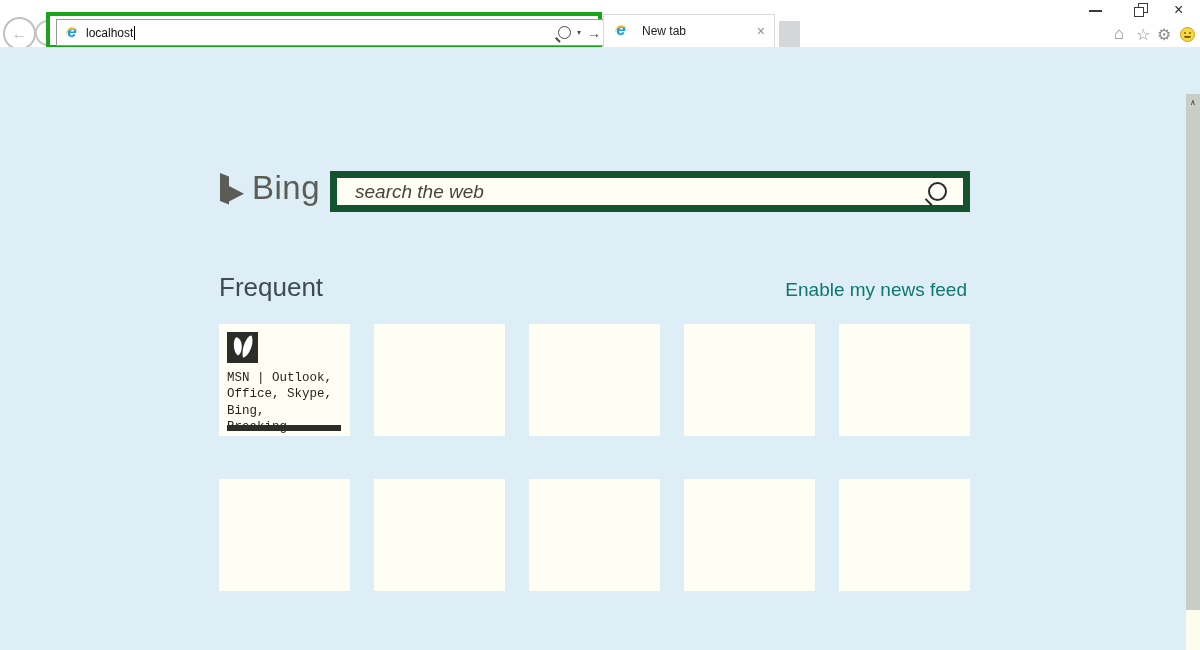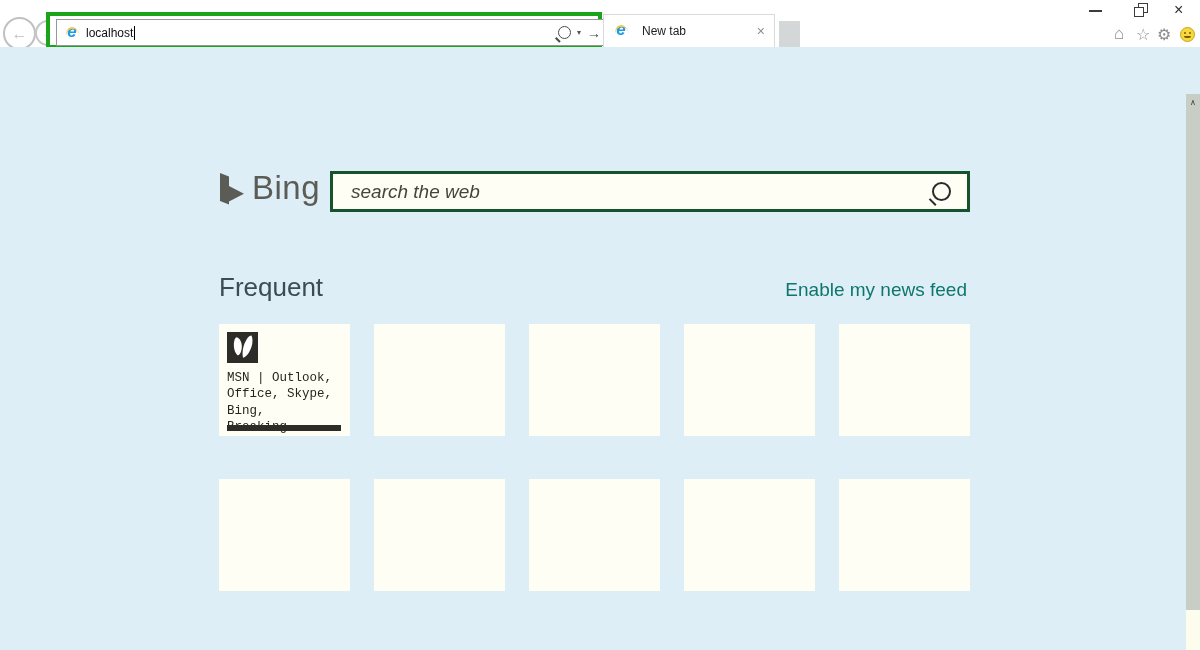--- a/index.html
+++ b/index.html
@@ -48,21 +48,21 @@
     background:#f7d93f;border:1px solid #c9a40c;position:absolute;}
   #smiley-icon::before{content:"";position:absolute;left:3px;top:4px;width:2px;height:2px;
     background:#7a5c00;box-shadow:5px 0 0 #7a5c00;border-radius:50%;}
   #smiley-icon::after{content:"";position:absolute;left:3px;top:8px;width:7px;height:2px;
     background:#7a5c00;border-radius:0 0 2px 2px;}
   
   #content{position:absolute;left:0;top:47px;width:1200px;height:603px;background:#ddeef6;}
   #bing-logo{position:absolute;left:213px;top:124px;width:34px;height:36px;}
   #bing-text{position:absolute;left:252px;top:122px;font-size:33px;color:#5c5c56;letter-spacing:0.5px;}
   #search-box{position:absolute;left:330px;top:124px;width:640px;height:41px;background:#fffef5;
-    border:3px solid #14532d;box-sizing:border-box;display:flex;align-items:center;padding:0 16px 0 18px;}
+    border:7px solid #14532d;box-sizing:border-box;display:flex;align-items:center;padding:0 16px 0 18px;}
   #search-placeholder{font-style:italic;font-size:19px;color:#45453f;}
   #search-mag{margin-left:auto;width:15px;height:15px;border:2.4px solid #2b2b2b;border-radius:50%;position:relative;}
   #search-mag::after{content:"";position:absolute;left:-6px;bottom:-4px;width:9px;height:2.4px;
     background:#2b2b2b;transform:rotate(45deg);}
   #frequent-heading{position:absolute;left:219px;top:225px;font-size:26px;color:#3d4b55;}
   #newsfeed-link{position:absolute;right:233px;top:232px;font-size:19px;color:#0f766e;cursor:pointer;}
   #tiles{position:absolute;left:219px;top:277px;display:grid;
     grid-template-columns:repeat(5,131px);grid-auto-rows:131px;gap:24px;}
   .tile{width:131px;height:112px;background:#fffef5;position:relative;font-family:Liberation Mono, monospace;}
   .msn-logo{position:absolute;left:8px;top:8px;width:31px;height:31px;background:#2c2c29;}

